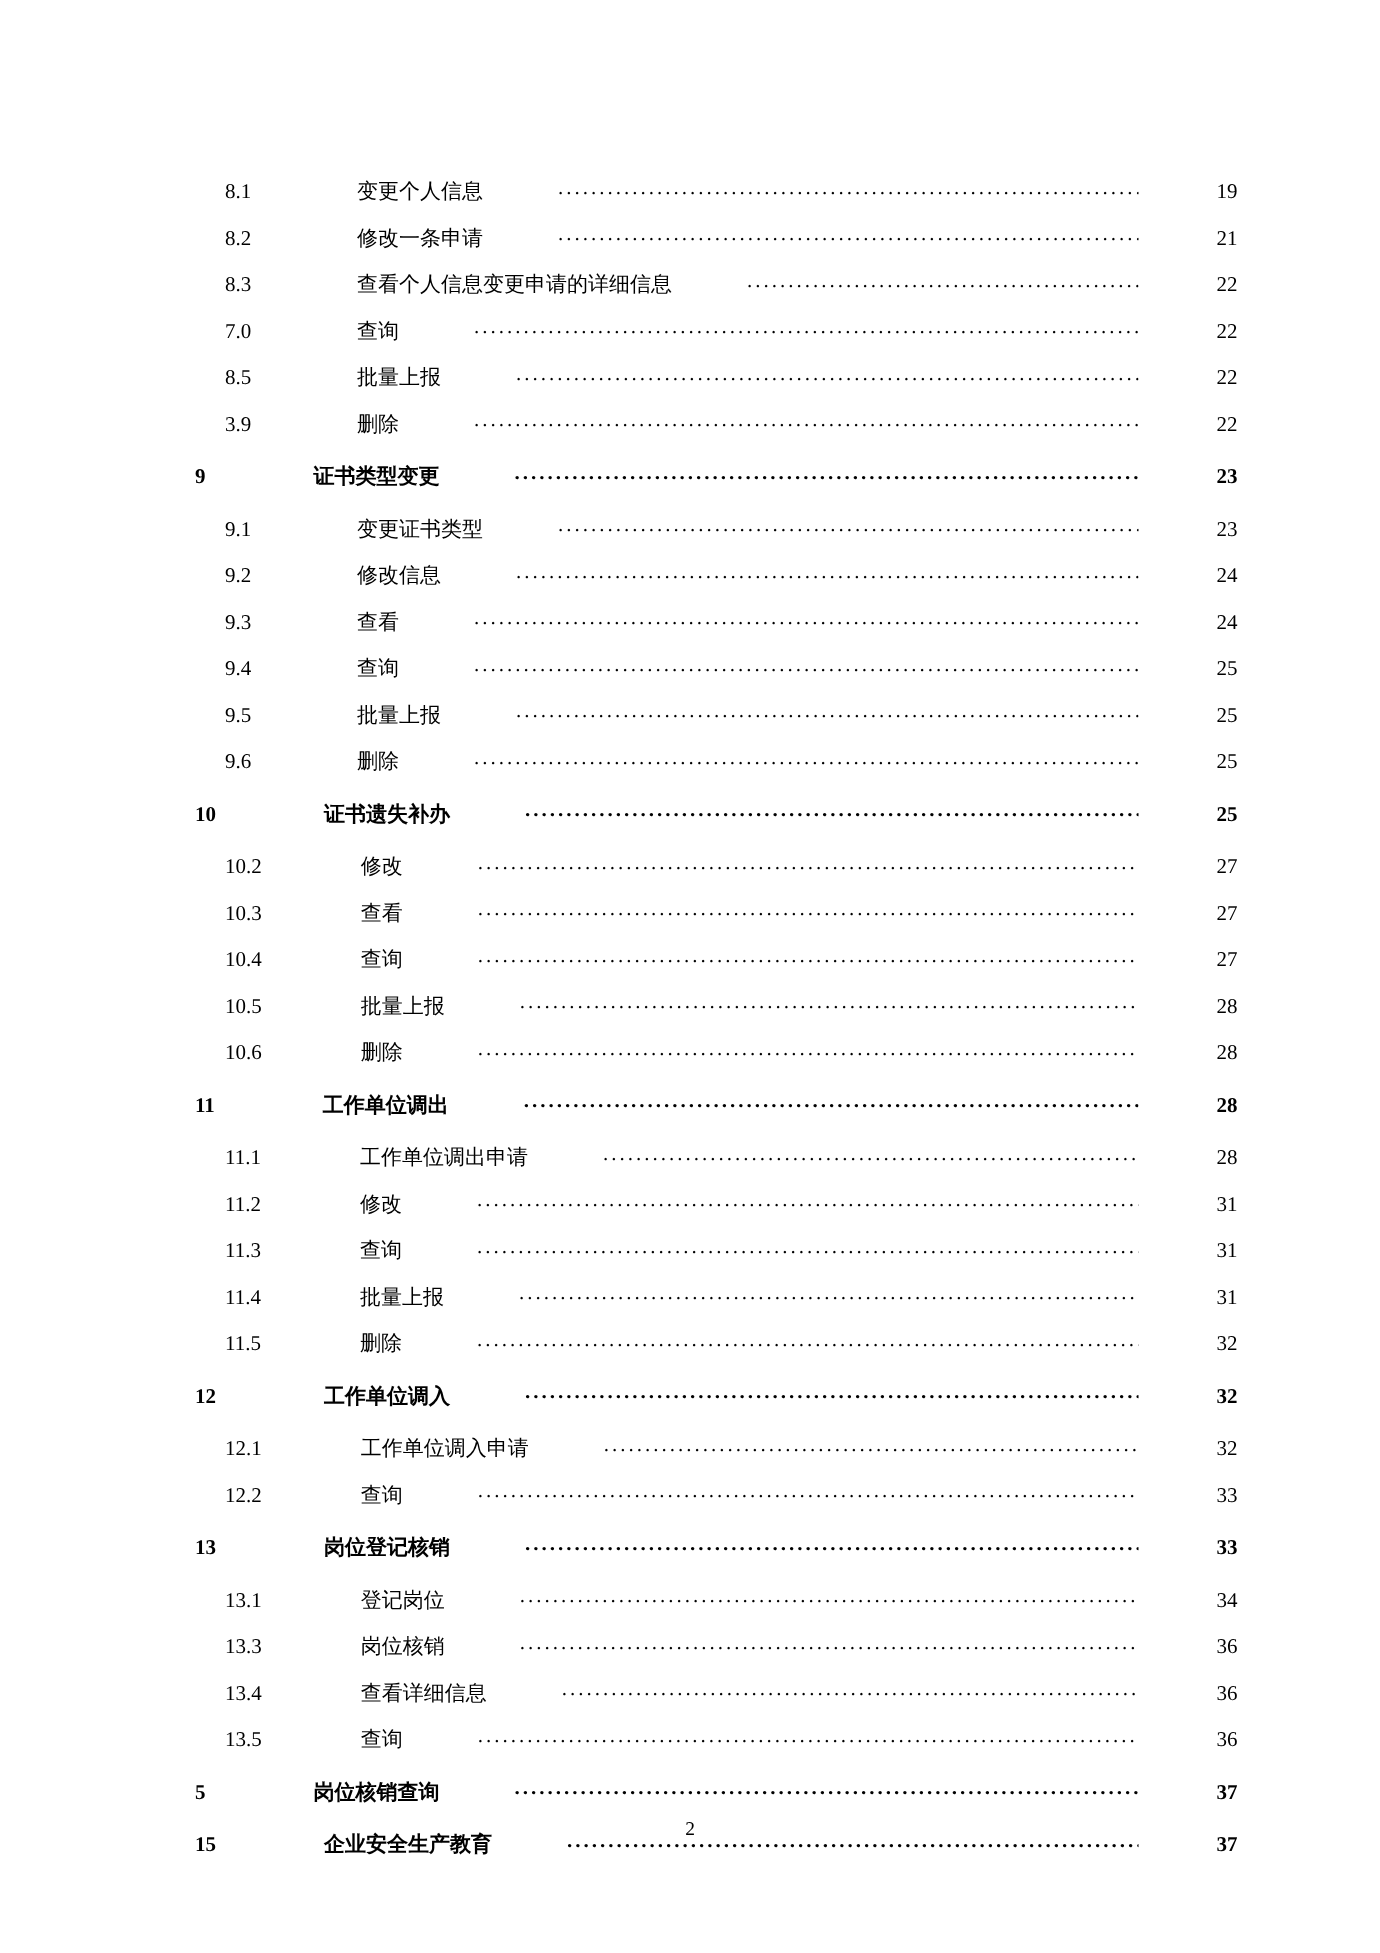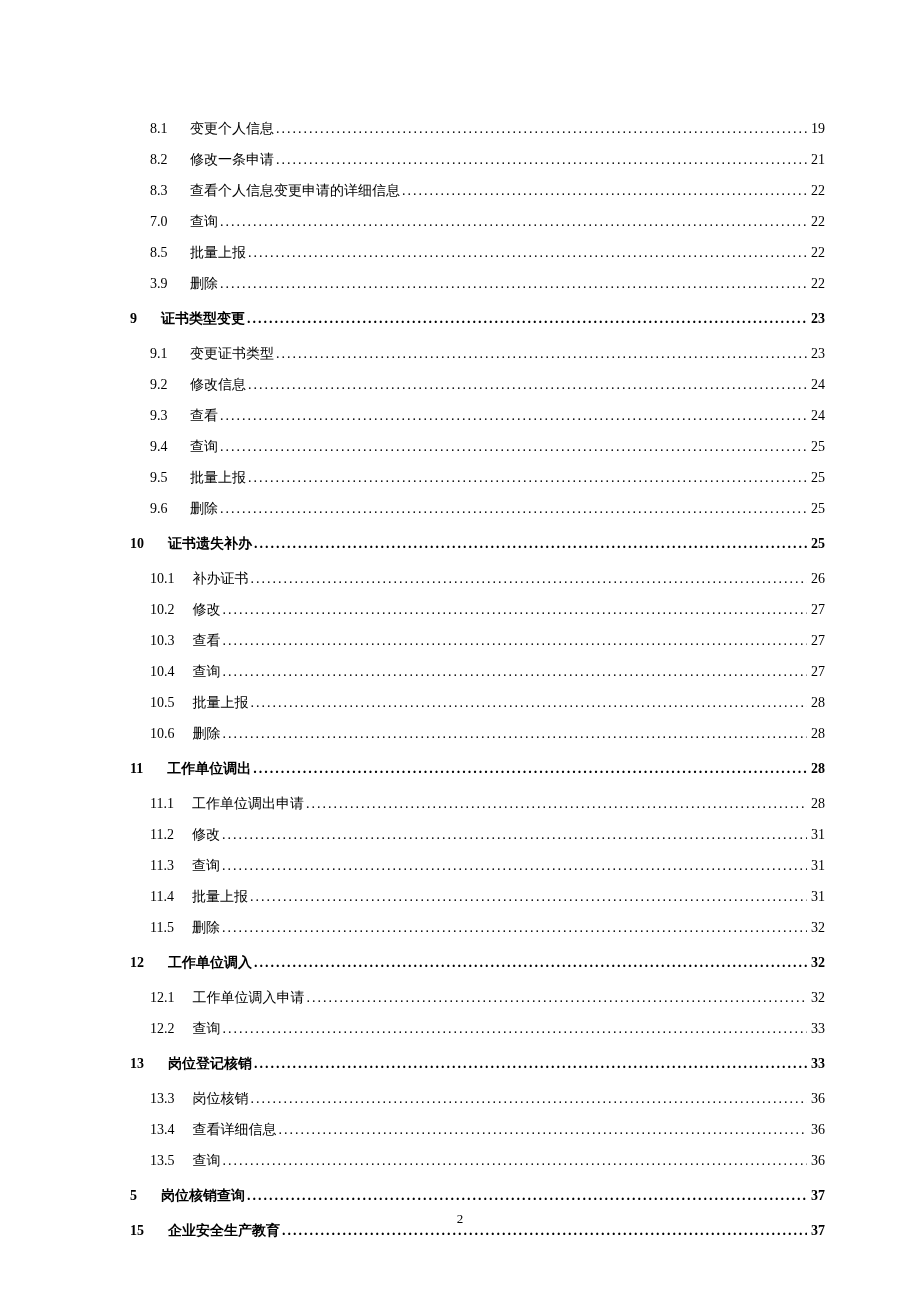--- a/index.html
+++ b/index.html
@@ -10,24 +10,25 @@
       font-family: "SimSun", "宋体", serif;
       font-size: 14px;
       color: #000;
       position: relative;
     }
     .page {
       padding: 118px 95px 0 130px;
     }
     .toc-row {
       display: flex;
-      align-items: flex-end;
+      align-items: center;
       white-space: nowrap;
       margin-bottom: 10px;
       line-height: 1.5;
+      gap: 48px;
     }
     .toc-row.level1 {
       font-weight: bold;
       margin-top: 14px;
       margin-bottom: 14px;
     }
     .toc-row.level2 {
       padding-left: 20px;
     }
     .toc-num {
@@ -156,26 +157,20 @@
         <span class="toc-dots"></span>
         <span class="toc-page">25</span>
       </div>
       <div class="toc-row level1">
         <span class="toc-num">10</span>
         <span class="toc-title">证书遗失补办</span>
         <span class="toc-dots"></span>
         <span class="toc-page">25</span>
       </div>
       <div class="toc-row level2">
-        <span class="toc-num">10.1</span>
-        <span class="toc-title">补办证书</span>
-        <span class="toc-dots"></span>
-        <span class="toc-page">26</span>
-      </div>
-      <div class="toc-row level2">
         <span class="toc-num">10.2</span>
         <span class="toc-title">修改</span>
         <span class="toc-dots"></span>
         <span class="toc-page">27</span>
       </div>
       <div class="toc-row level2">
         <span class="toc-num">10.3</span>
         <span class="toc-title">查看</span>
         <span class="toc-dots"></span>
         <span class="toc-page">27</span>
@@ -250,20 +245,26 @@
         <span class="toc-num">12.2</span>
         <span class="toc-title">查询</span>
         <span class="toc-dots"></span>
         <span class="toc-page">33</span>
       </div>
       <div class="toc-row level1">
         <span class="toc-num">13</span>
         <span class="toc-title">岗位登记核销</span>
         <span class="toc-dots"></span>
         <span class="toc-page">33</span>
+      </div>
+      <div class="toc-row level2">
+        <span class="toc-num">13.1</span>
+        <span class="toc-title">登记岗位</span>
+        <span class="toc-dots"></span>
+        <span class="toc-page">34</span>
       </div>
       <div class="toc-row level2">
         <span class="toc-num">13.3</span>
         <span class="toc-title">岗位核销</span>
         <span class="toc-dots"></span>
         <span class="toc-page">36</span>
       </div>
       <div class="toc-row level2">
         <span class="toc-num">13.4</span>
         <span class="toc-title">查看详细信息</span>

